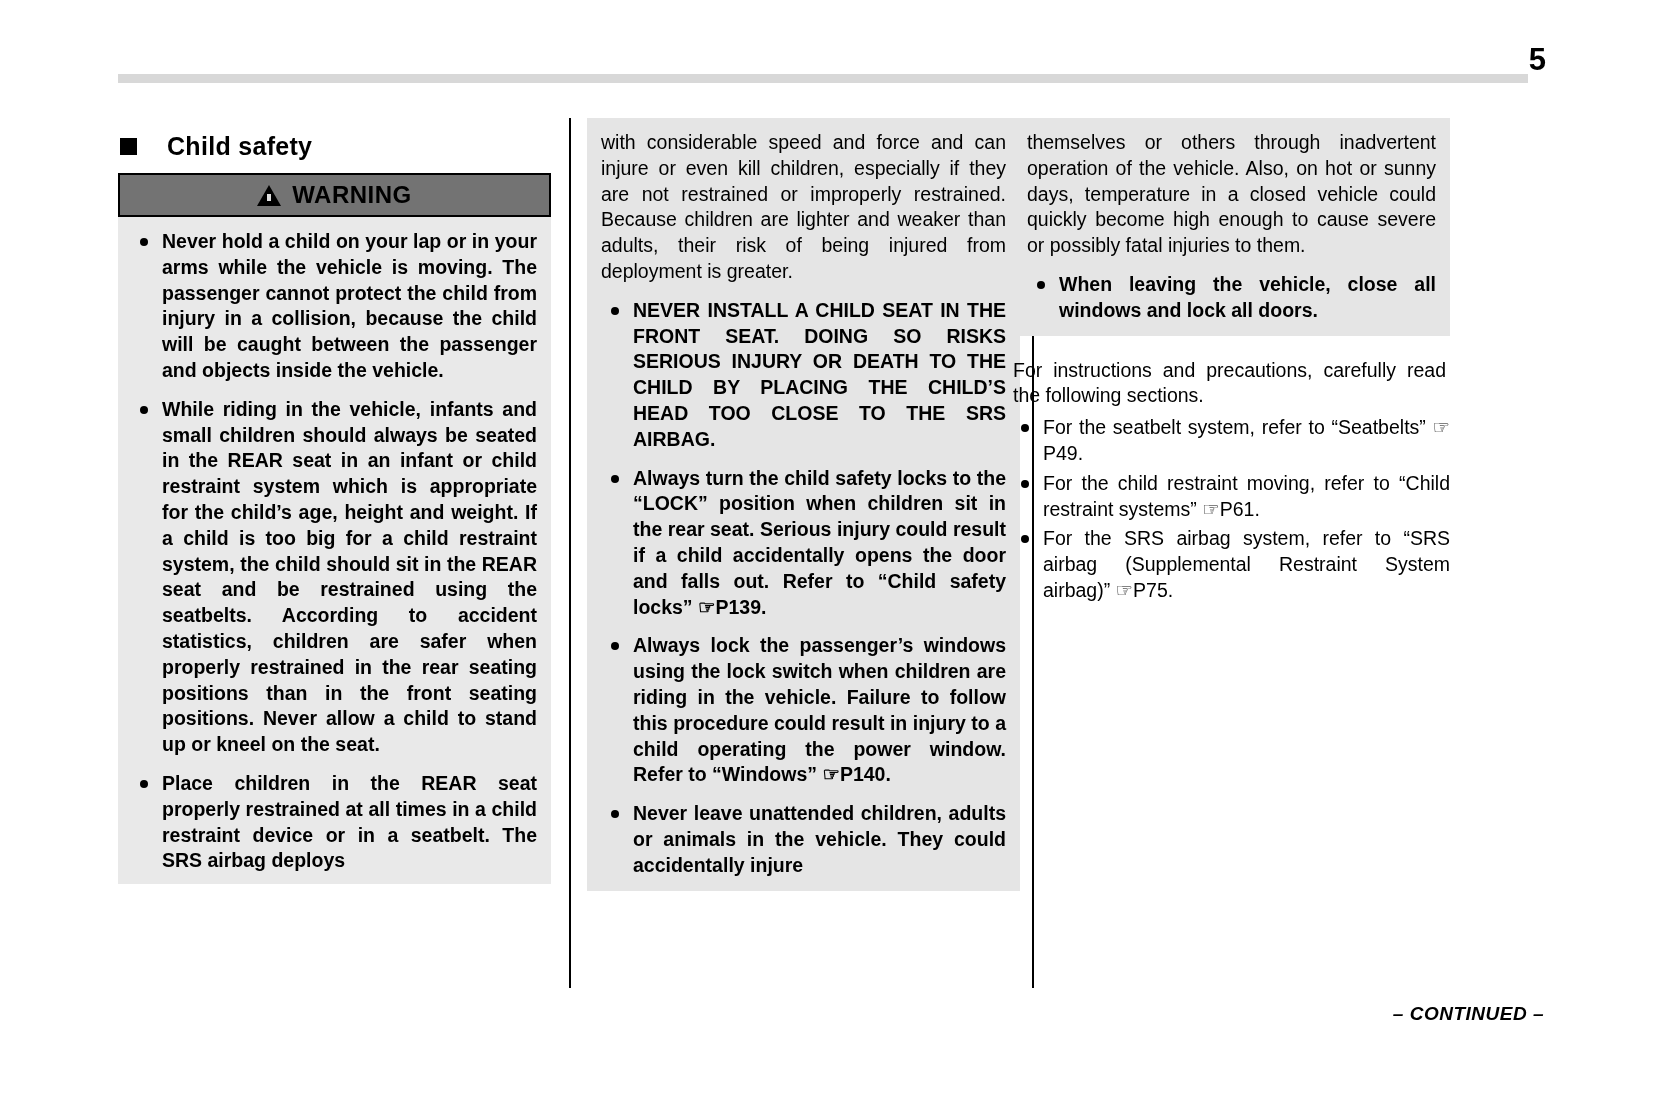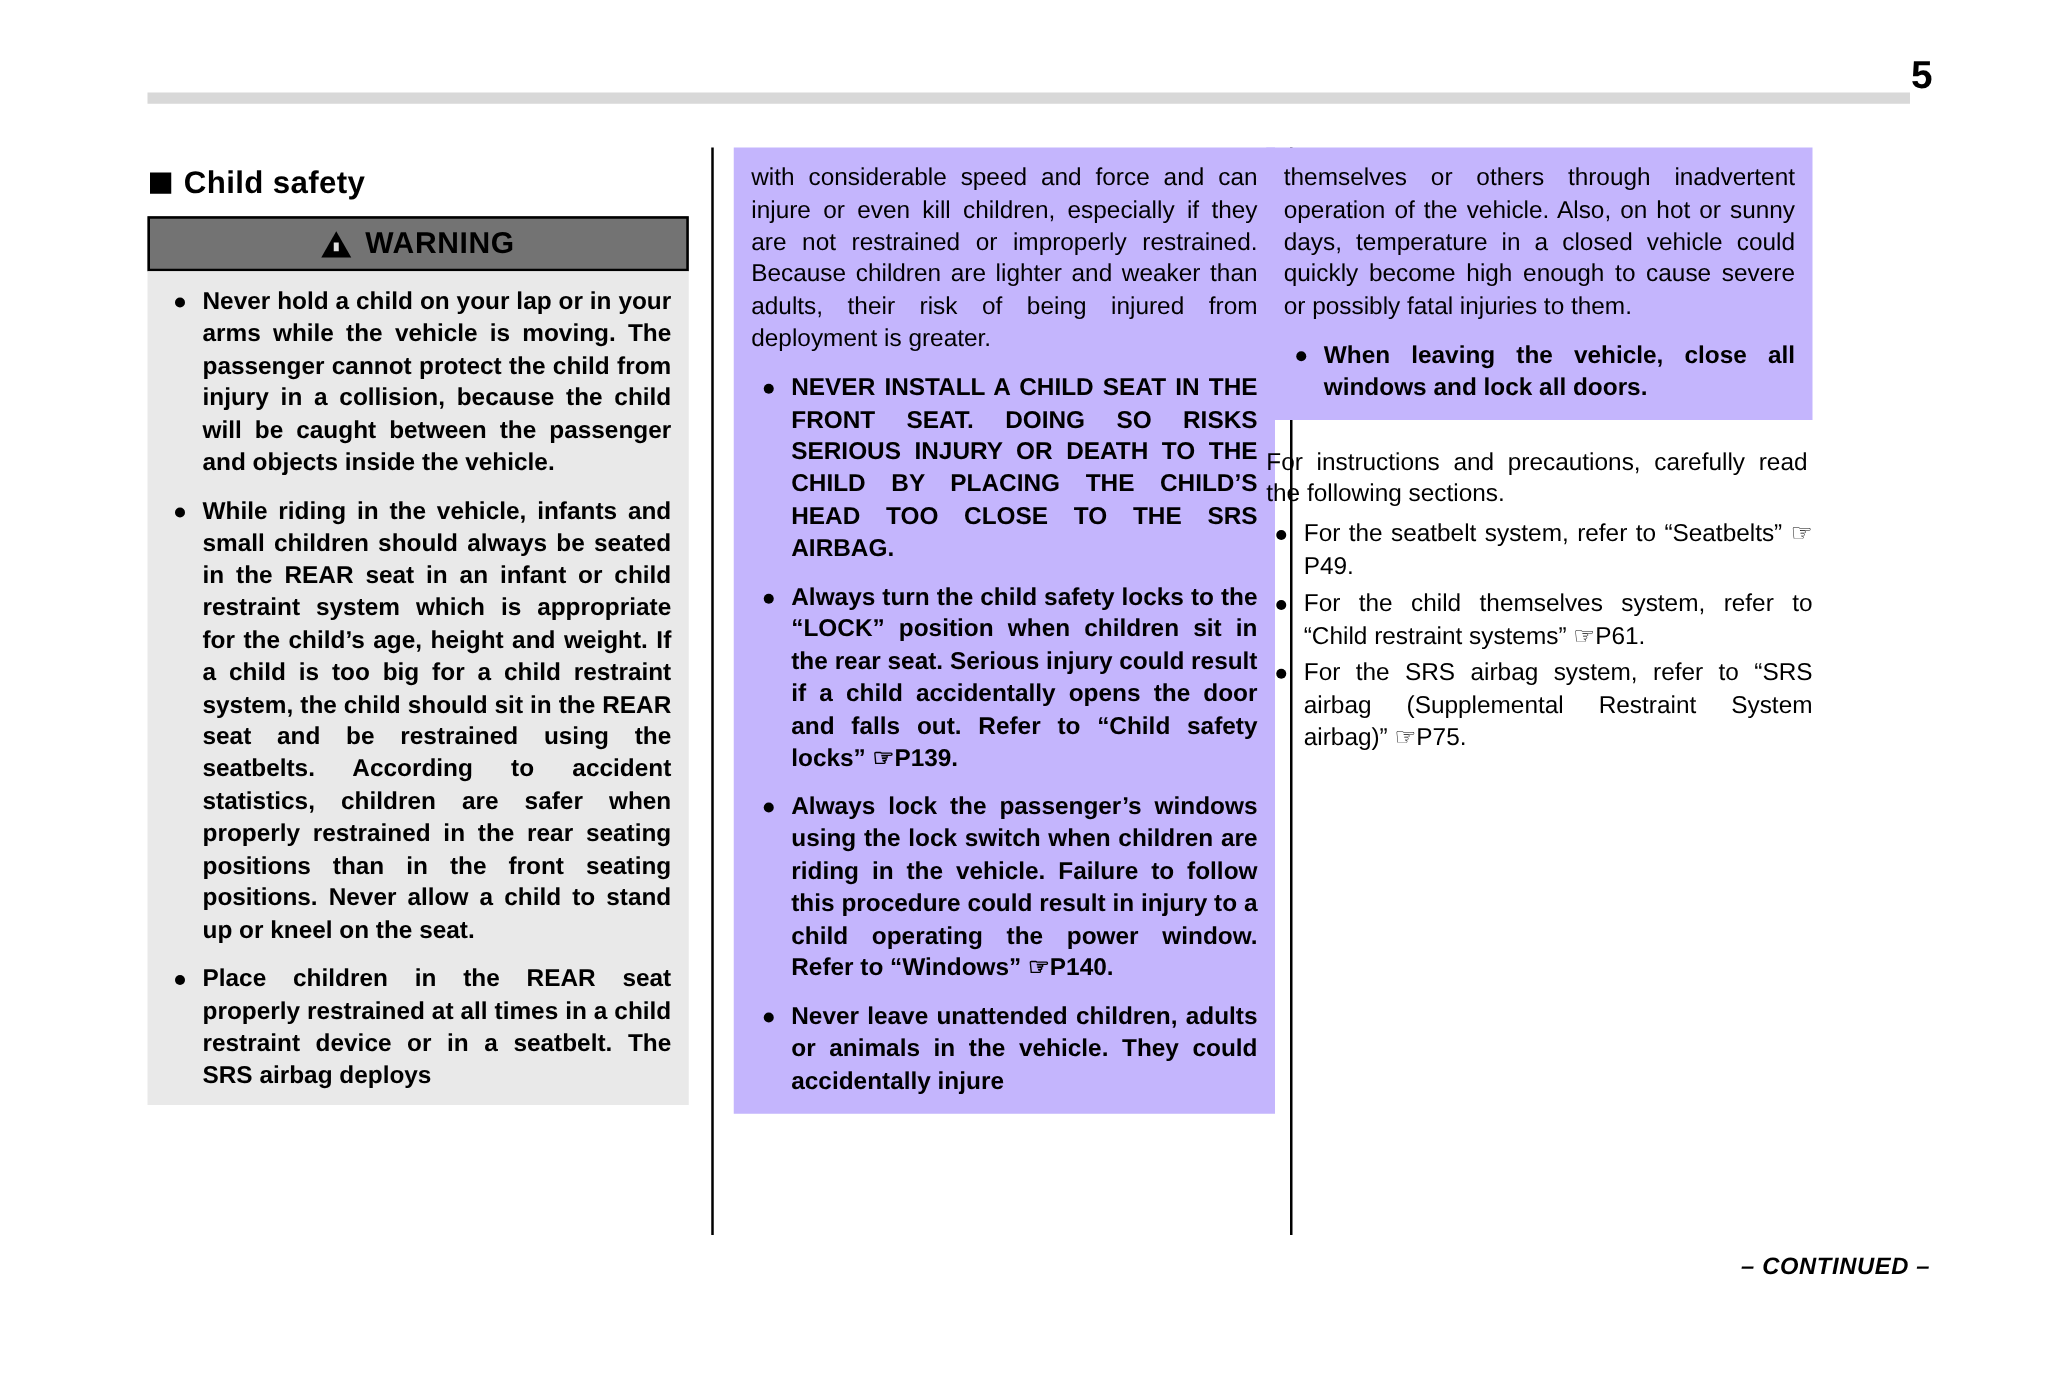--- a/index.html
+++ b/index.html
@@ -59,21 +59,21 @@
     top: 118px;
   }
   .col1 { left: 118px;  width: 433px; }
   .col2 { left: 587px;  width: 433px; }
   .col3 { left: 1013px; width: 437px; }
 
   
   .section-heading {
     display: flex;
     align-items: center;
-    gap: 10px;
+    gap: 30px;
     margin: 14px 0 12px 2px;
   }
   .square-bullet {
     width: 17px;
     height: 17px;
     background: #000;
     display: inline-block;
   }
   .section-heading .title {
     font-size: 25px;
@@ -111,21 +111,21 @@
     width: 4px; height: 7px;
     background: #dedede;
   }
 
   .warning-body {
     background: #e9e9e9;
     padding: 12px 14px 10px 12px;
   }
   
   .grey-block {
-    background: #c4b5fd;
+    background: #e5e5e5;
     padding: 12px 14px 12px 14px;
   }
 
   
   ul.bl {
     list-style: none;
     margin: 0;
     padding: 0;
   }
   ul.bl > li {
@@ -250,21 +250,21 @@
       <p class="cont-para">themselves or others through inadvertent operation of the vehicle. Also, on hot or sunny days, temperature in a closed vehicle could quickly become high enough to cause severe or possibly fatal injuries to them.</p>
       <ul class="bl" style="margin-top:13px;">
         <li>When leaving the vehicle, close all windows and lock all doors.</li>
       </ul>
     </div>
 
     <div style="margin-top:22px;">
       <p class="para">For instructions and precautions, carefully read the following sections.</p>
       <ul class="ref">
         <li>For the seatbelt system, refer to “Seatbelts” ☞P49.</li>
-        <li>For the child themselves system, refer to “Child restraint systems” ☞P61.</li>
+        <li>For the child restraint moving, refer to “Child restraint systems” ☞P61.</li>
         <li>For the SRS airbag system, refer to “SRS airbag (Supplemental Restraint System airbag)” ☞P75.</li>
       </ul>
     </div>
   </div>
 
   <div class="continued">– CONTINUED –</div>
 
 </div>
 
 </body></html>

